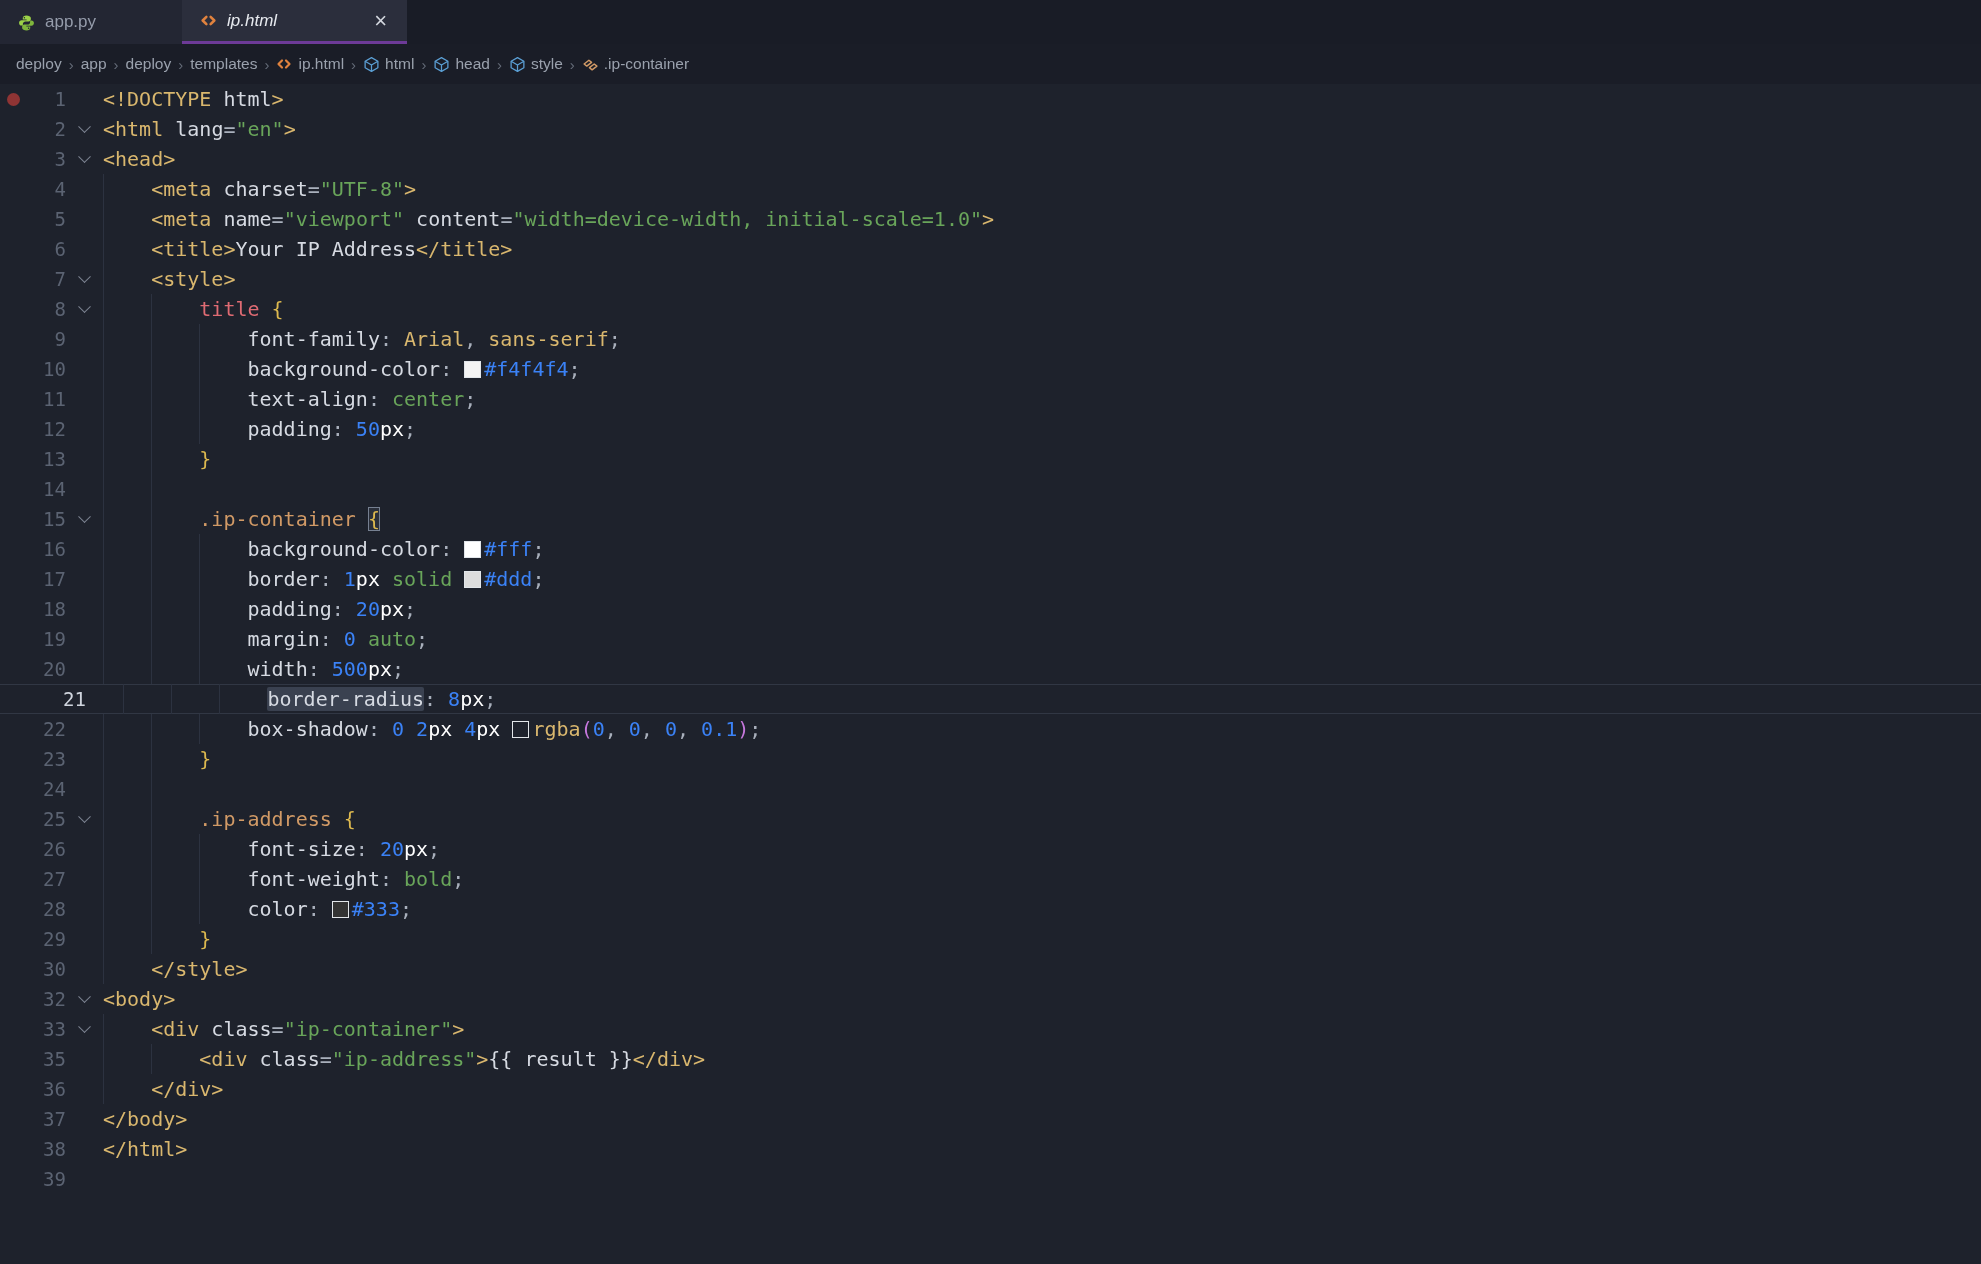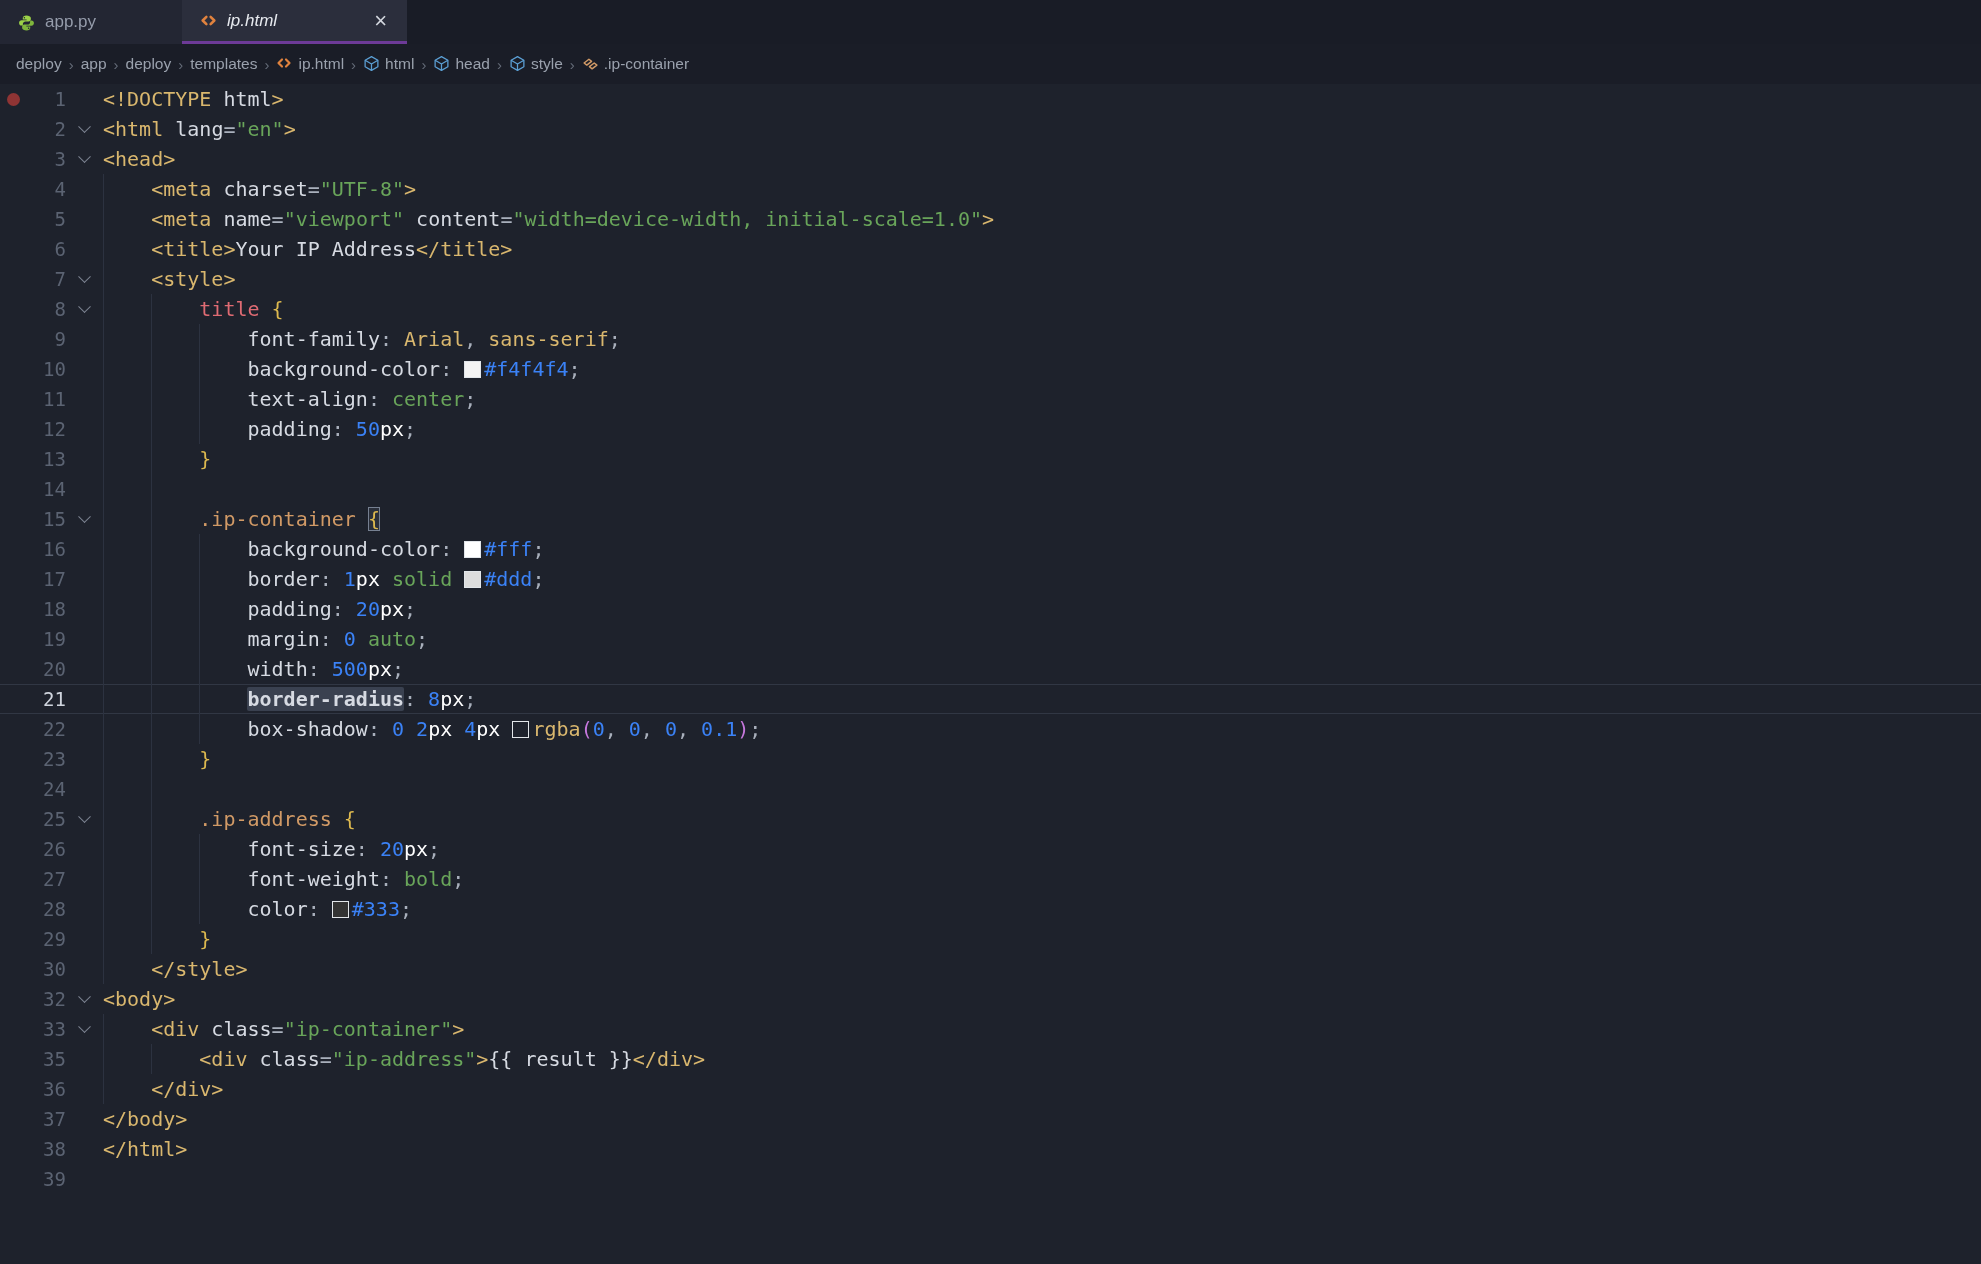--- a/index.html
+++ b/index.html
@@ -13,29 +13,29 @@
   .tab-iphtml { width:225px; background:#2b2e3c; color:#e7eaef; border-bottom:3px solid #6d3a97; }
   .tab-label { font-size:17px; }
   .tab-iphtml .tab-label { font-style:italic; }
   .tab-close { margin-left:auto; color:#d3d7de; font-size:22px; line-height:1;
                padding:0 2px; border-radius:4px; }
   .tab-fill { flex:1; background:#191c26; }
 
   
   .breadcrumb { display:flex; align-items:center; height:40px; background:#1a1d27;
                 padding-left:16px; font-size:15.5px; color:#9aa1ad; }
-  .bc-item { display:flex; align-items:flex-start; gap:5px; cursor:pointer; }
+  .bc-item { display:flex; align-items:center; gap:5px; cursor:pointer; }
   .bc-sep { color:#646b78; margin:0 7px; font-size:15px; }
   .bc-icon { display:inline-flex; width:17px; height:17px; }
 
   
   .editor { position:absolute; left:0; top:84px; width:1981px; height:1180px;
             background:#1e222c; font-family:"DejaVu Sans Mono", monospace; font-size:20px; }
   .row { display:flex; height:30px; line-height:30px; white-space:pre; }
-  .row.current { box-shadow: inset 0 1px 0 #313744, inset 0 -1px 0 #313744; }
+  .row.current { box-shadow: inset 0 1px 0 #313744, inset 0 -1px 0 #313744; padding-left: 20px; }
   .g-bp   { width:26px; display:flex; align-items:center; justify-content:center; flex:none; }
   .bp-dot { width:13px; height:13px; border-radius:50%; background:#8f3434; }
   .g-num  { width:40px; flex:none; text-align:right; color:#5b6372; font-size:19px; }
   .row.current .g-num { color:#cfd4dd; }
   .g-fold { width:37px; flex:none; display:flex; align-items:center; justify-content:center; }
   .chev   { width:9px; height:9px; border-right:1.7px solid #7b8290; border-bottom:1.7px solid #7b8290;
             transform:rotate(45deg) translate(-2px,-2px); }
   .code   { flex:1; color:#d6dae2; }
   .guide  { display:inline-block; width:4ch; height:30px; vertical-align:top;
             border-left:1px solid #2c3240; }
@@ -44,21 +44,21 @@
   .tk-t { color:#d9b76e; }           
   .tk-w { color:#d6dae2; }           
   .tk-p { color:#a9b0bc; }           
   .tk-s { color:#69a55a; }           
   .tk-u { color:#ffffff; }           
   .tk-n { color:#3b82f6;text-align:center; }           
   .tk-o { color:#d19a66; }           
   .tk-r { color:#df6b73; }           
   .tk-b { color:#ddb94f; }           
   .tk-m { color:#c678dd; }           
-  .tk-hl { background:#3a4150; border-radius:2px;font-weight:bold; }
+  .tk-hl { background:#3a4150; border-radius:2px; }
   .tk-match { outline:1px solid #768091; outline-offset:-1px; background:rgba(120,130,150,.14); }
   .swatch { display:inline-block; width:17px; height:17px; vertical-align:-2px;
             border:1px solid #e2e6ea; margin-right:3px; }
 </style>
 </head>
 <body>
 
 <div class="tabbar">
   <div class="tab tab-apppy">
     <span class="bc-icon">

